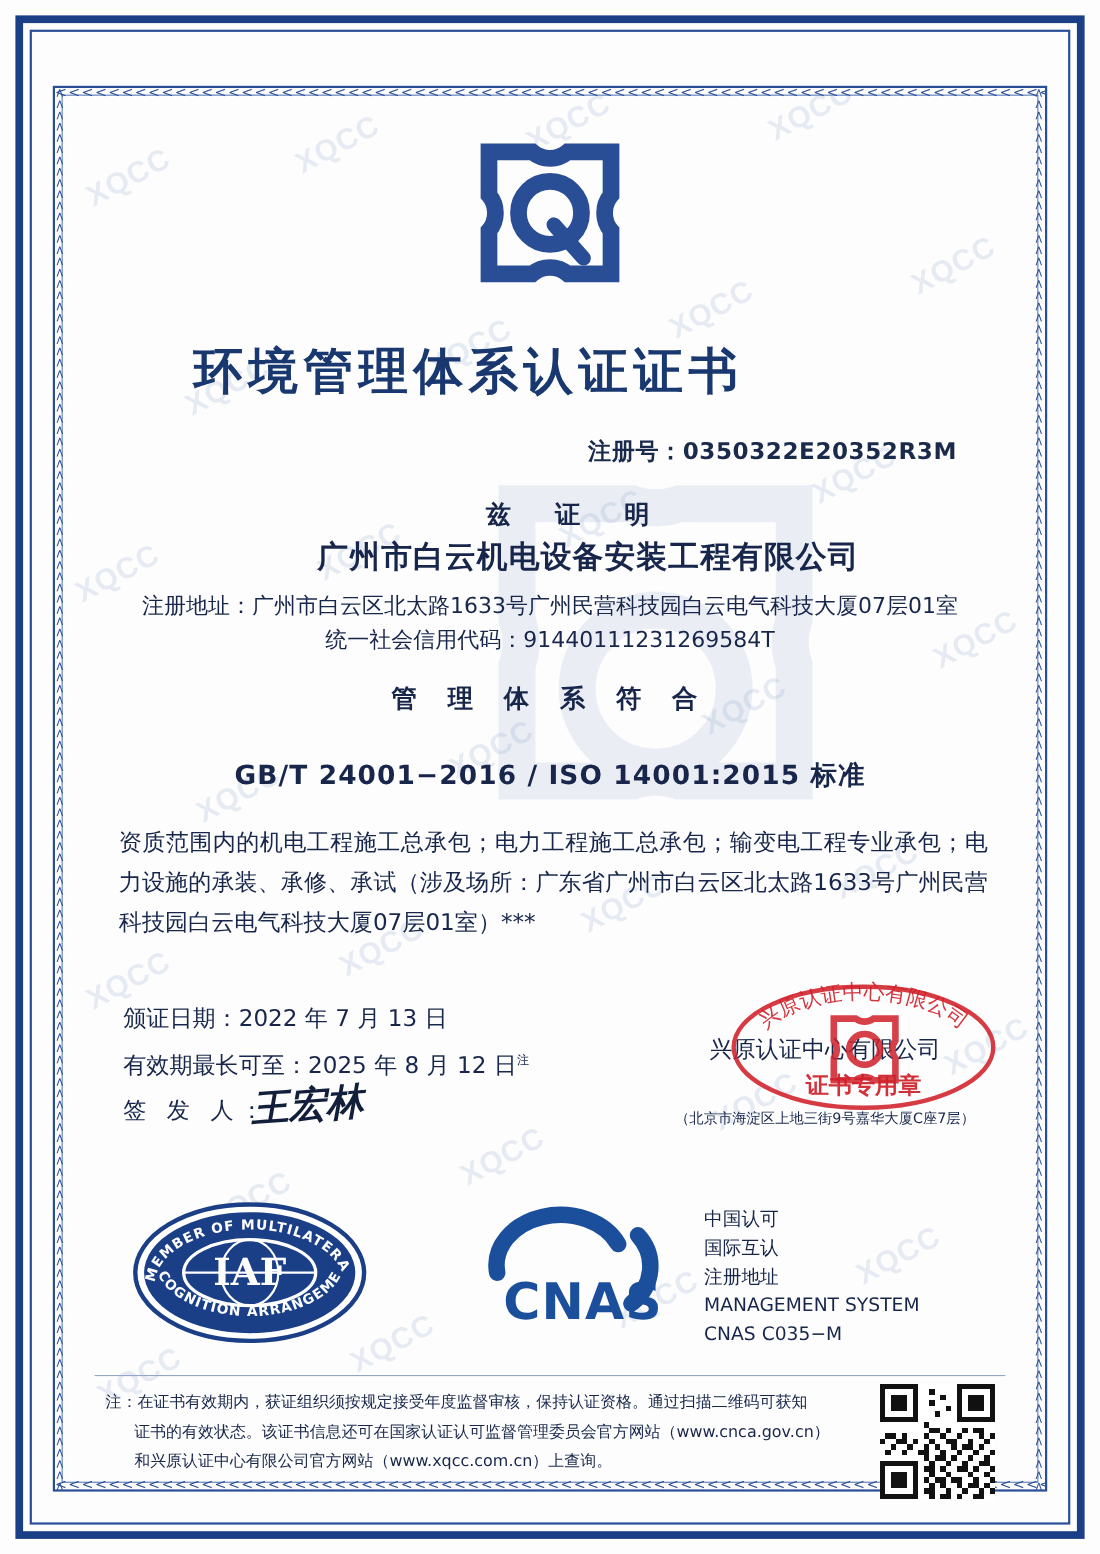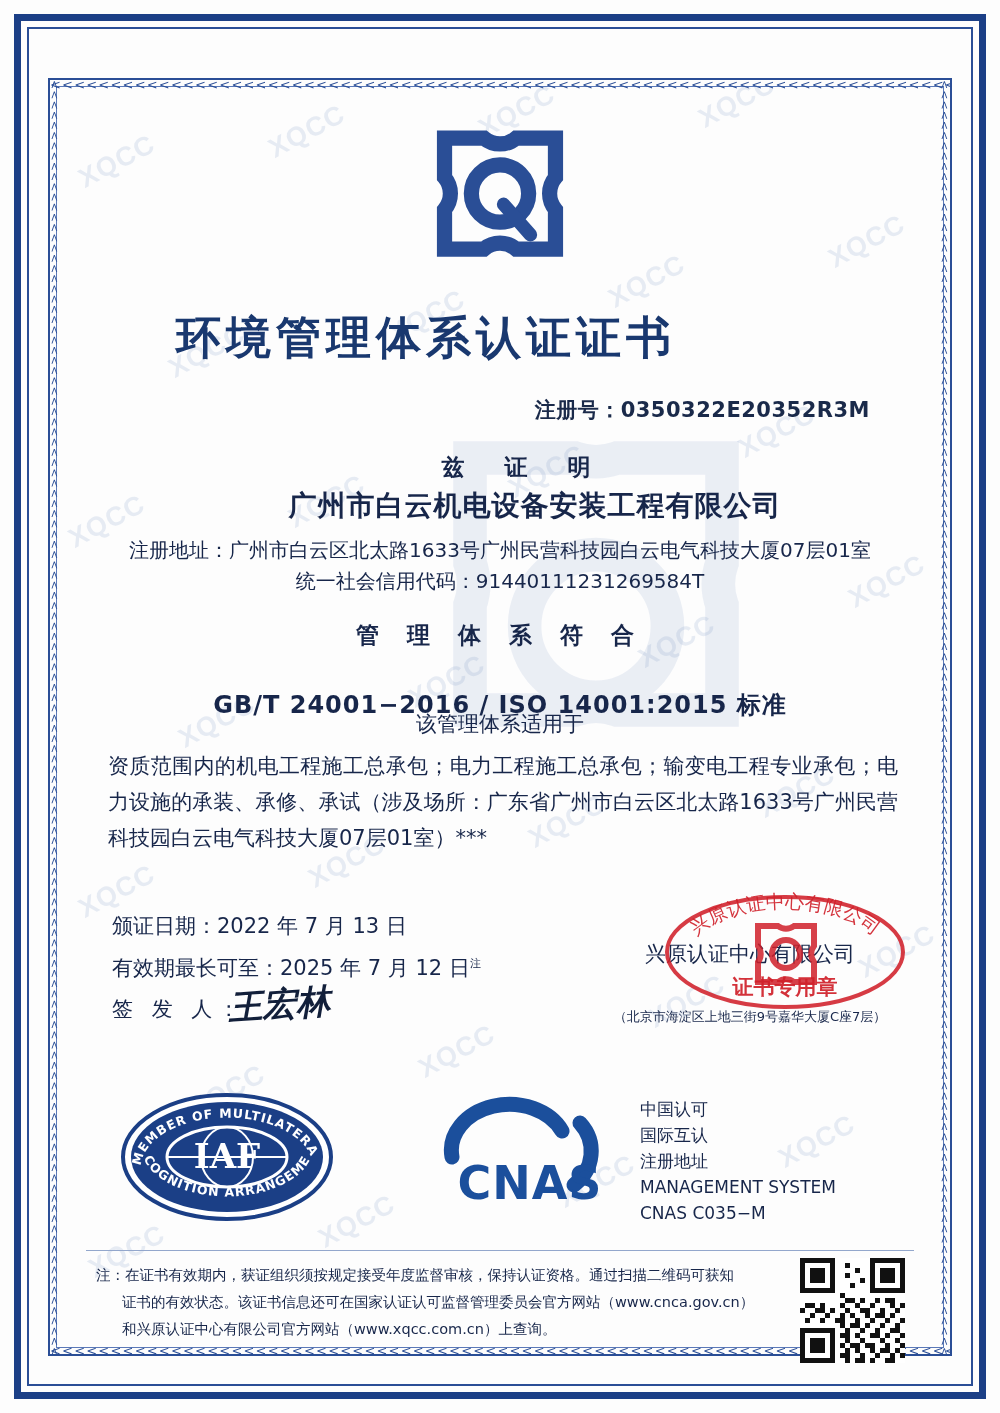--- a/index.html
+++ b/index.html
@@ -315,27 +315,26 @@
   <div class="reg-no">
     <span>注册号：</span><span>0350322E20352R3M</span>
   </div>
 
   <div class="center-line l-certify">兹 证 明</div>
   <div class="center-line l-company">广州市白云机电设备安装工程有限公司</div>
   <div class="center-line l-address">注册地址：广州市白云区北太路1633号广州民营科技园白云电气科技大厦07层01室</div>
   <div class="center-line l-credit">统一社会信用代码：91440111231269584T</div>
   <div class="center-line l-conform">管 理 体 系 符 合</div>
   <div class="center-line l-standard">GB/T 24001−2016 / ISO 14001:2015 标准</div>
-  <div class="center-line l-scope-title">该管理体系适用于</div>
 
   <div class="scope">资质范围内的机电工程施工总承包；电力工程施工总承包；输变电工程专业承包；电力设施的承装、承修、承试（涉及场所：广东省广州市白云区北太路1633号广州民营科技园白云电气科技大厦07层01室）***</div>
 
   <div class="issue-block">
     <div>颁证日期：2022 年 7 月 13 日</div>
-    <div><span>有效期最长可至：2025 年 7 月 12 日</span><span class="sup">注</span></div>
+    <div><span>有效期最长可至：2025 年 8 月 12 日</span><span class="sup">注</span></div>
   </div>
 
   <div class="sign-row">签 发 人：</div>
   <div class="signature">王宏林</div>
 
   <div class="issuer">兴原认证中心有限公司</div>
   <div class="issuer-addr">（北京市海淀区上地三街9号嘉华大厦C座7层）</div>
 
   <svg class="seal" viewBox="0 0 250 135">
     <ellipse cx="125" cy="62" rx="118" ry="55" fill="none" stroke="#d0202a" stroke-width="4" opacity="0.88"></ellipse>

